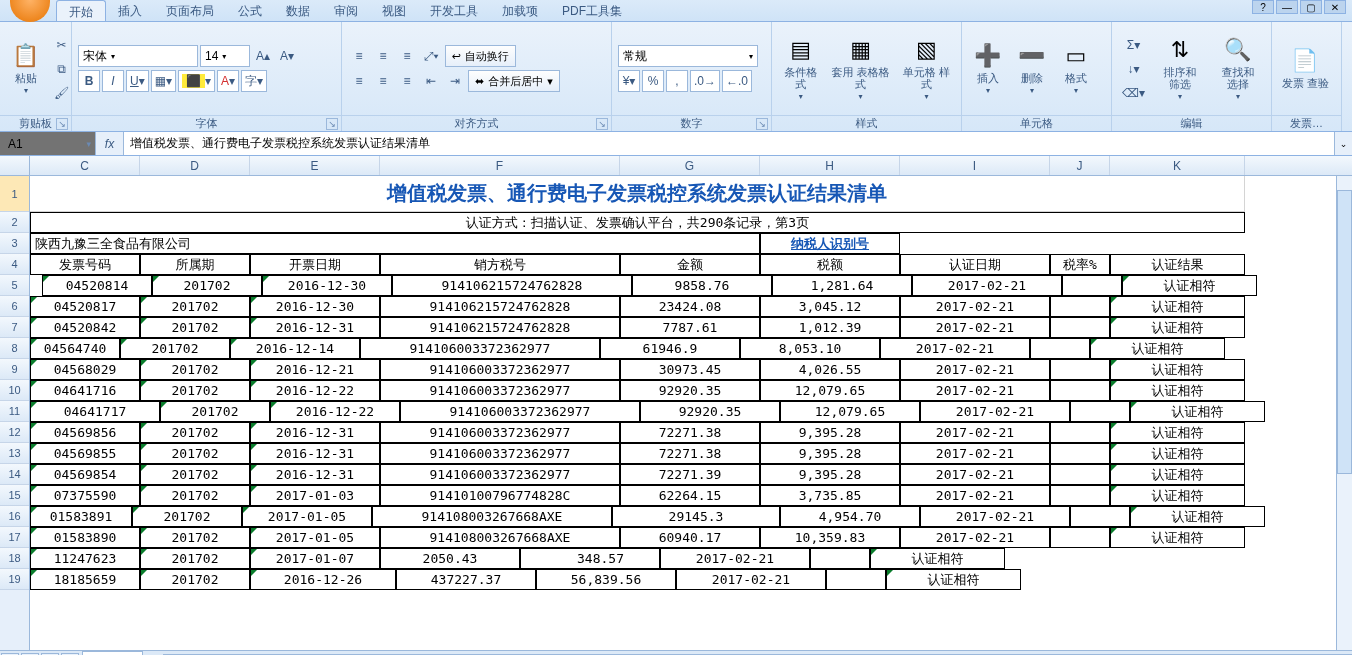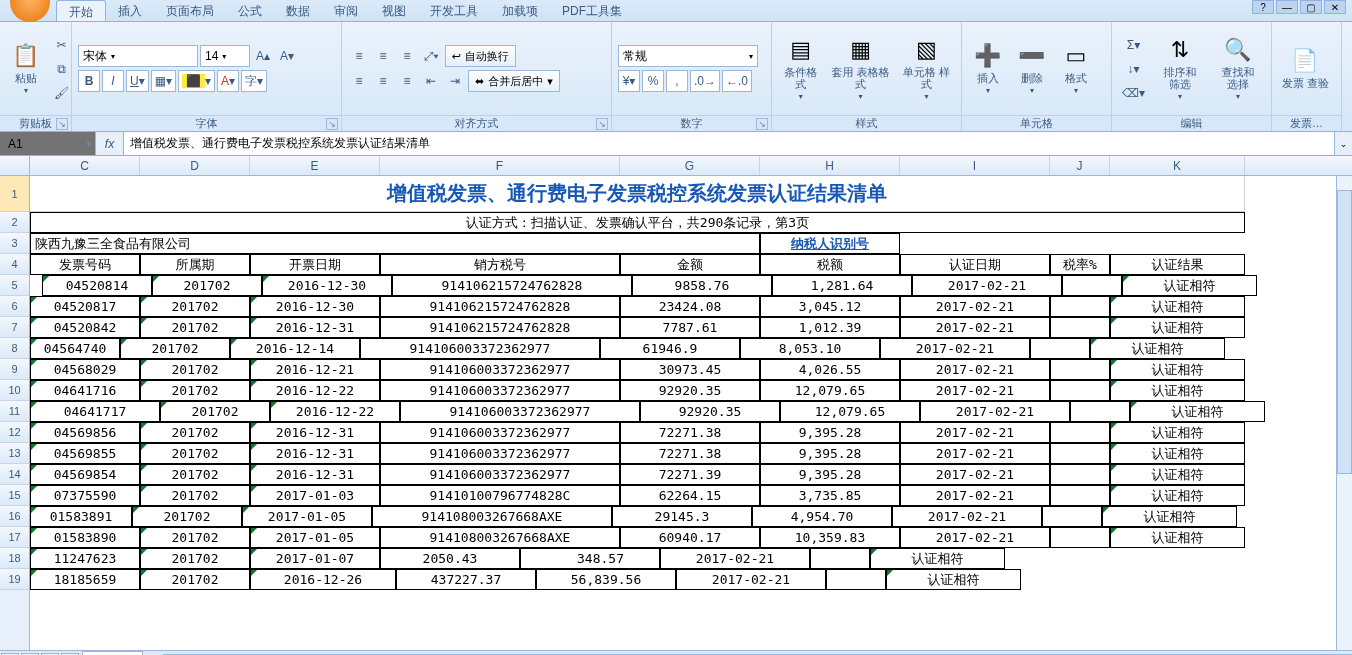--- a/index.html
+++ b/index.html
@@ -482,21 +482,21 @@
           <div class="cell b center" style="width: 140px;">3,735.85</div>
           <div class="cell b center" style="width: 150px;">2017-02-21</div>
           <div class="cell b center" style="width: 60px;"></div>
           <div class="cell b center" style="width: 135px;">认证相符<span class="tick"></span></div>
         </div>
         <div class="gridrow">
           <div class="cell b center" style="width: 102px;">01583891<span class="tick"></span></div>
           <div class="cell b center" style="width: 110px;">201702<span class="tick"></span></div>
           <div class="cell b center" style="width: 130px;">2017-01-05<span class="tick"></span></div>
           <div class="cell b center" style="width: 240px;">914108003267668AXE</div>
-          <div class="cell b center" style="width: 140px;">29145.3</div>
+          <div class="cell b center" style="width: 168px;">29145.3</div>
           <div class="cell b center" style="width: 140px;">4,954.70</div>
           <div class="cell b center" style="width: 150px;">2017-02-21</div>
           <div class="cell b center" style="width: 60px;"></div>
           <div class="cell b center" style="width: 135px;">认证相符<span class="tick"></span></div>
         </div>
         <div class="gridrow">
           <div class="cell b center" style="width: 110px;">01583890<span class="tick"></span></div>
           <div class="cell b center" style="width: 110px;">201702<span class="tick"></span></div>
           <div class="cell b center" style="width: 130px;">2017-01-05<span class="tick"></span></div>
           <div class="cell b center" style="width: 240px;">914108003267668AXE</div>

